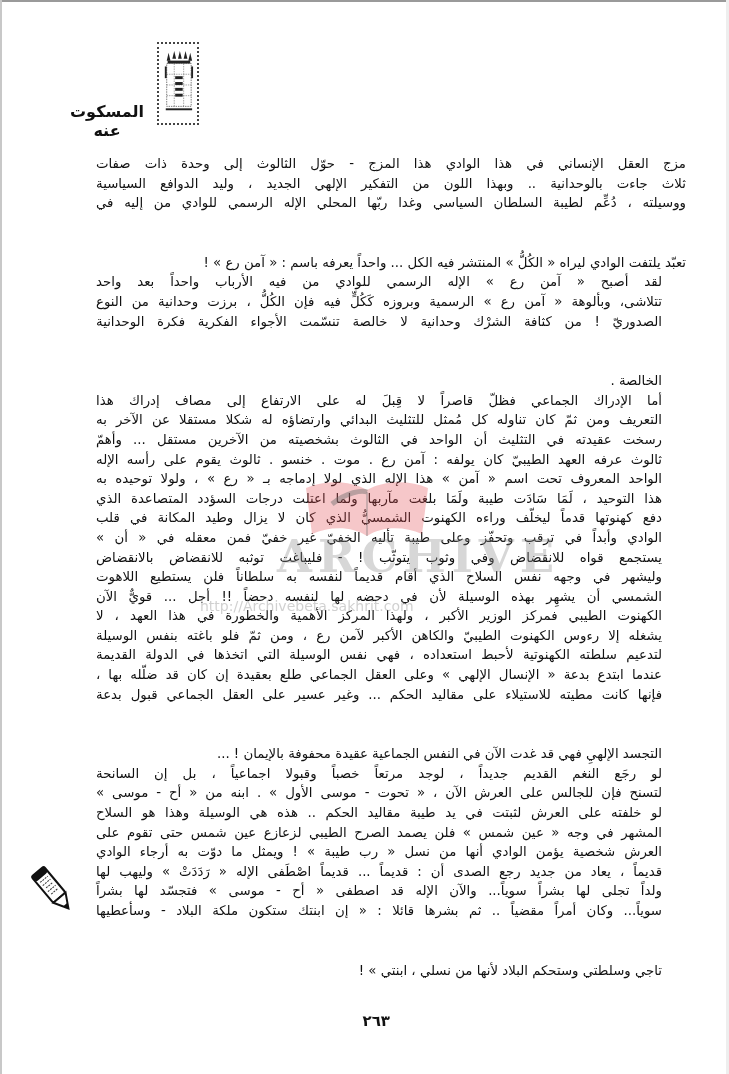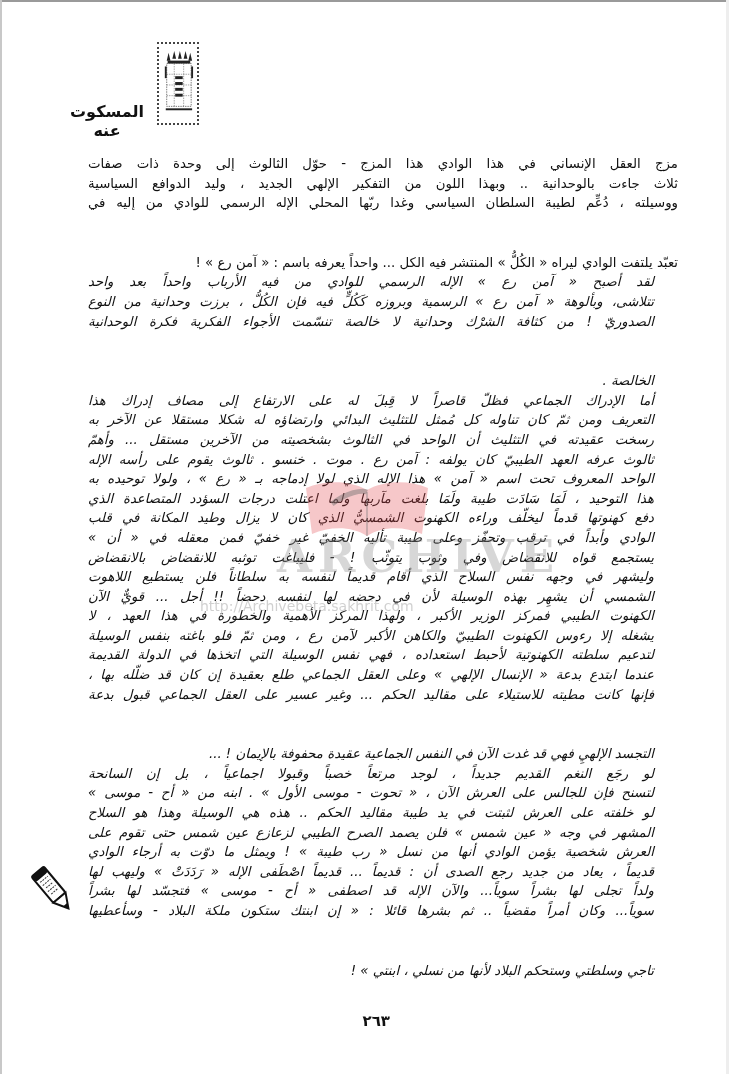--- a/index.html
+++ b/index.html
@@ -7,23 +7,23 @@
   .frame-top { position: absolute; left: 0; top: 0; width: 729px; height: 2px; background: #9a9a9a; }
   .frame-left { position: absolute; left: 0; top: 0; width: 2px; height: 1074px; background: #c8c8c8; }
   .frame-right { position: absolute; right: 0; top: 0; width: 3px; height: 1074px; background: #eeeeee; }
 
   .logo { position: absolute; left: 157px; top: 42px; width: 42px; height: 83px; border: 2px dotted #444; box-sizing: border-box; padding: 3px; }
   .logo-inner { width: 100%; height: 100%; position: relative; }
   .logo svg { width: 100%; height: 100%; display: block; }
 
   .running-title { position: absolute; left: 62px; top: 102px; width: 90px; text-align: center; direction: rtl; font-weight: bold; font-size: 16px; letter-spacing: 0.5px; font-family: "DejaVu Sans", sans-serif; }
 
-  .text-body { position: absolute; left: 88px; top: 154px; width: 590px; direction: rtl; text-align: justify; font-family: "DejaVu Sans", sans-serif; font-size: 13.3px; line-height: 19.6px; }
+  .text-body { position: absolute; left: 96px; top: 154px; width: 590px; direction: rtl; text-align: justify; font-family: "DejaVu Sans", sans-serif; font-size: 13.3px; line-height: 19.6px; }
   .text-body p { margin: 0; text-indent: 0; }
-  .text-body p.indent { text-indent: 24px; font-style: italic; }
+  .text-body p.indent { text-indent: 24px; }
   .text-body p .line { display: block; text-align: justify; text-align-last: justify; }
   .text-body p .line.last { text-align-last: right; margin-top: 40px; }
 
   .watermark { position: absolute; left: 200px; top: 470px; width: 360px; height: 150px; pointer-events: none; }
   .wm-book { position: absolute; left: 102px; top: 8px; width: 130px; height: 64px; }
   .wm-word { position: absolute; left: 0; top: 60px; width: 360px; text-align: right; font-family: "DejaVu Serif", serif; font-size: 45px; letter-spacing: 6px; color: rgba(140,140,140,0.35); font-weight: bold; }
   .wm-url { position: absolute; left: 0; top: 128px; width: 360px; font-family: "DejaVu Sans", sans-serif; font-size: 14px; color: rgba(150,150,150,0.45); }
 
   .pencil { position: absolute; left: 28px; top: 862px; width: 50px; height: 56px; }
 

